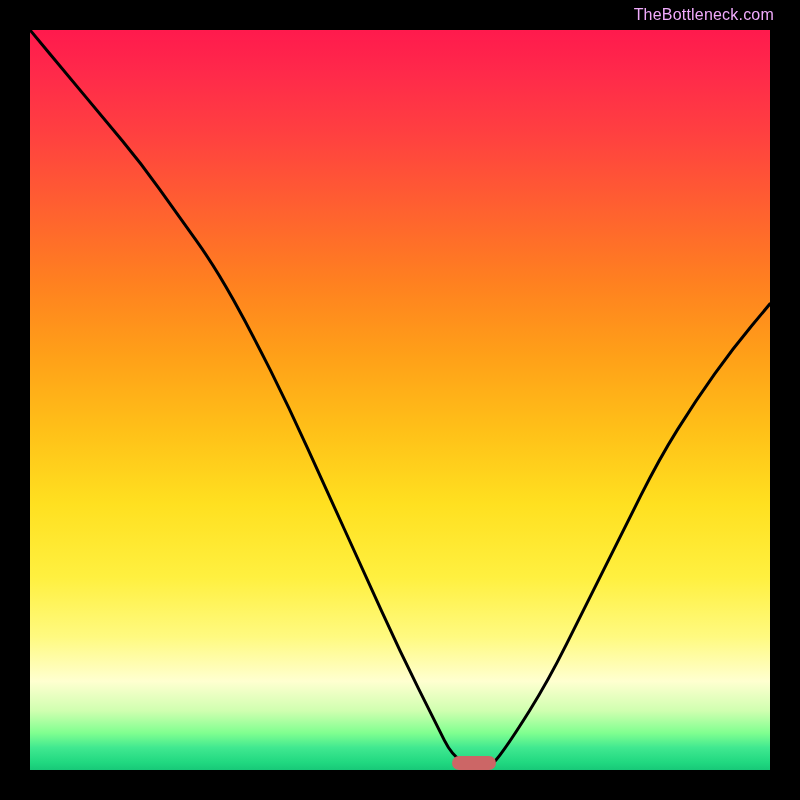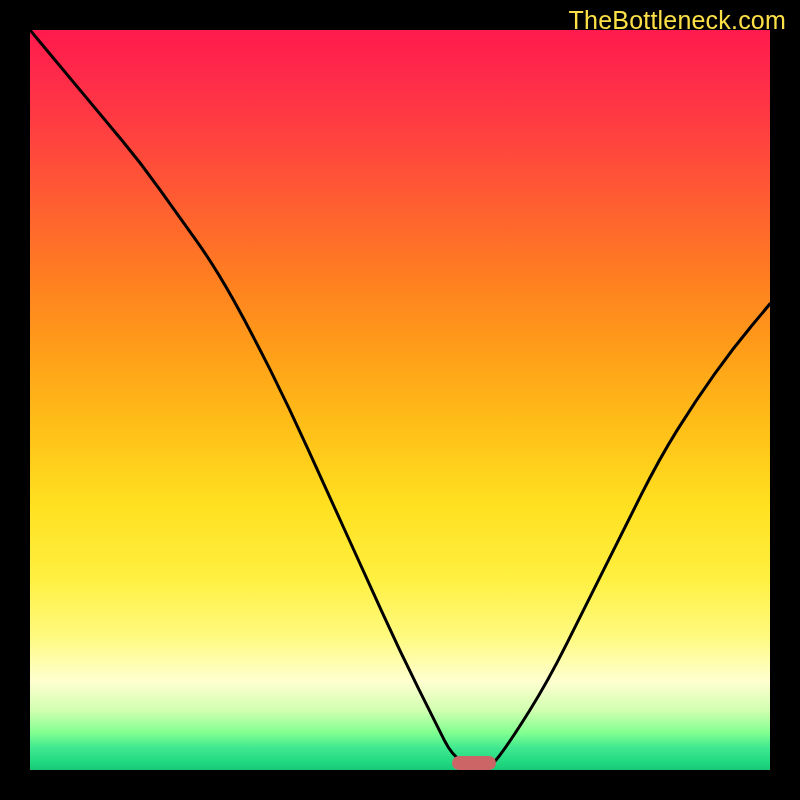--- a/index.html
+++ b/index.html
@@ -69,23 +69,23 @@
     position: absolute;
     width: 44px;
     height: 14px;
     border-radius: 7px;
     background: #cc6666;
     transform: translate(-50%, -50%);
   }
   .watermark {
     position: absolute;
     top: 6px;
-    right: 14px;
-    color: #fde047;
-    font-size: 25px;
+    right: 26px;
+    color: #f0abfc;
+    font-size: 16px;
     font-weight: 500;
     letter-spacing: 0.2px;
   }
 </style>
 </head>
 <body>
 
 <div class="frame">
   <div class="plot">
     <div class="gradient"></div>

